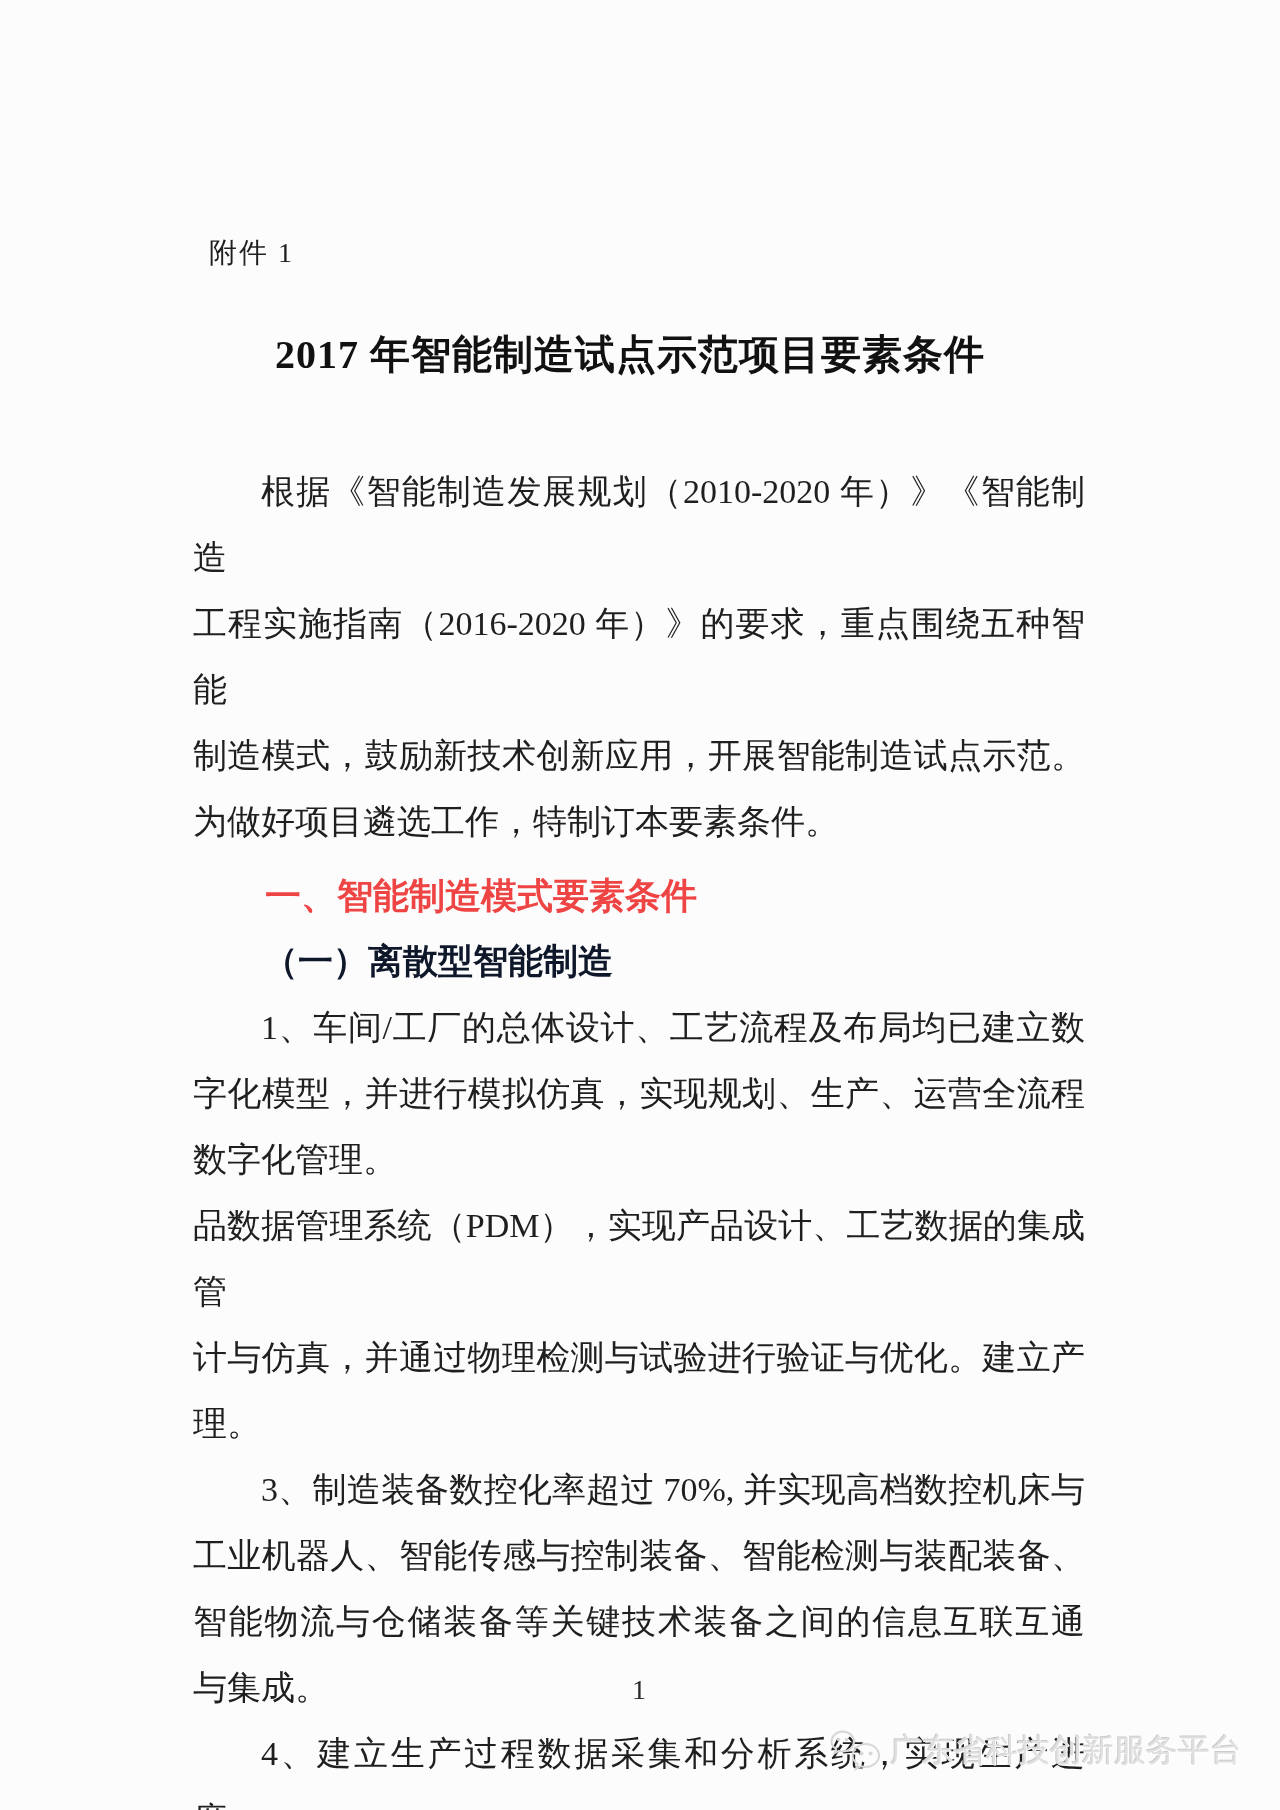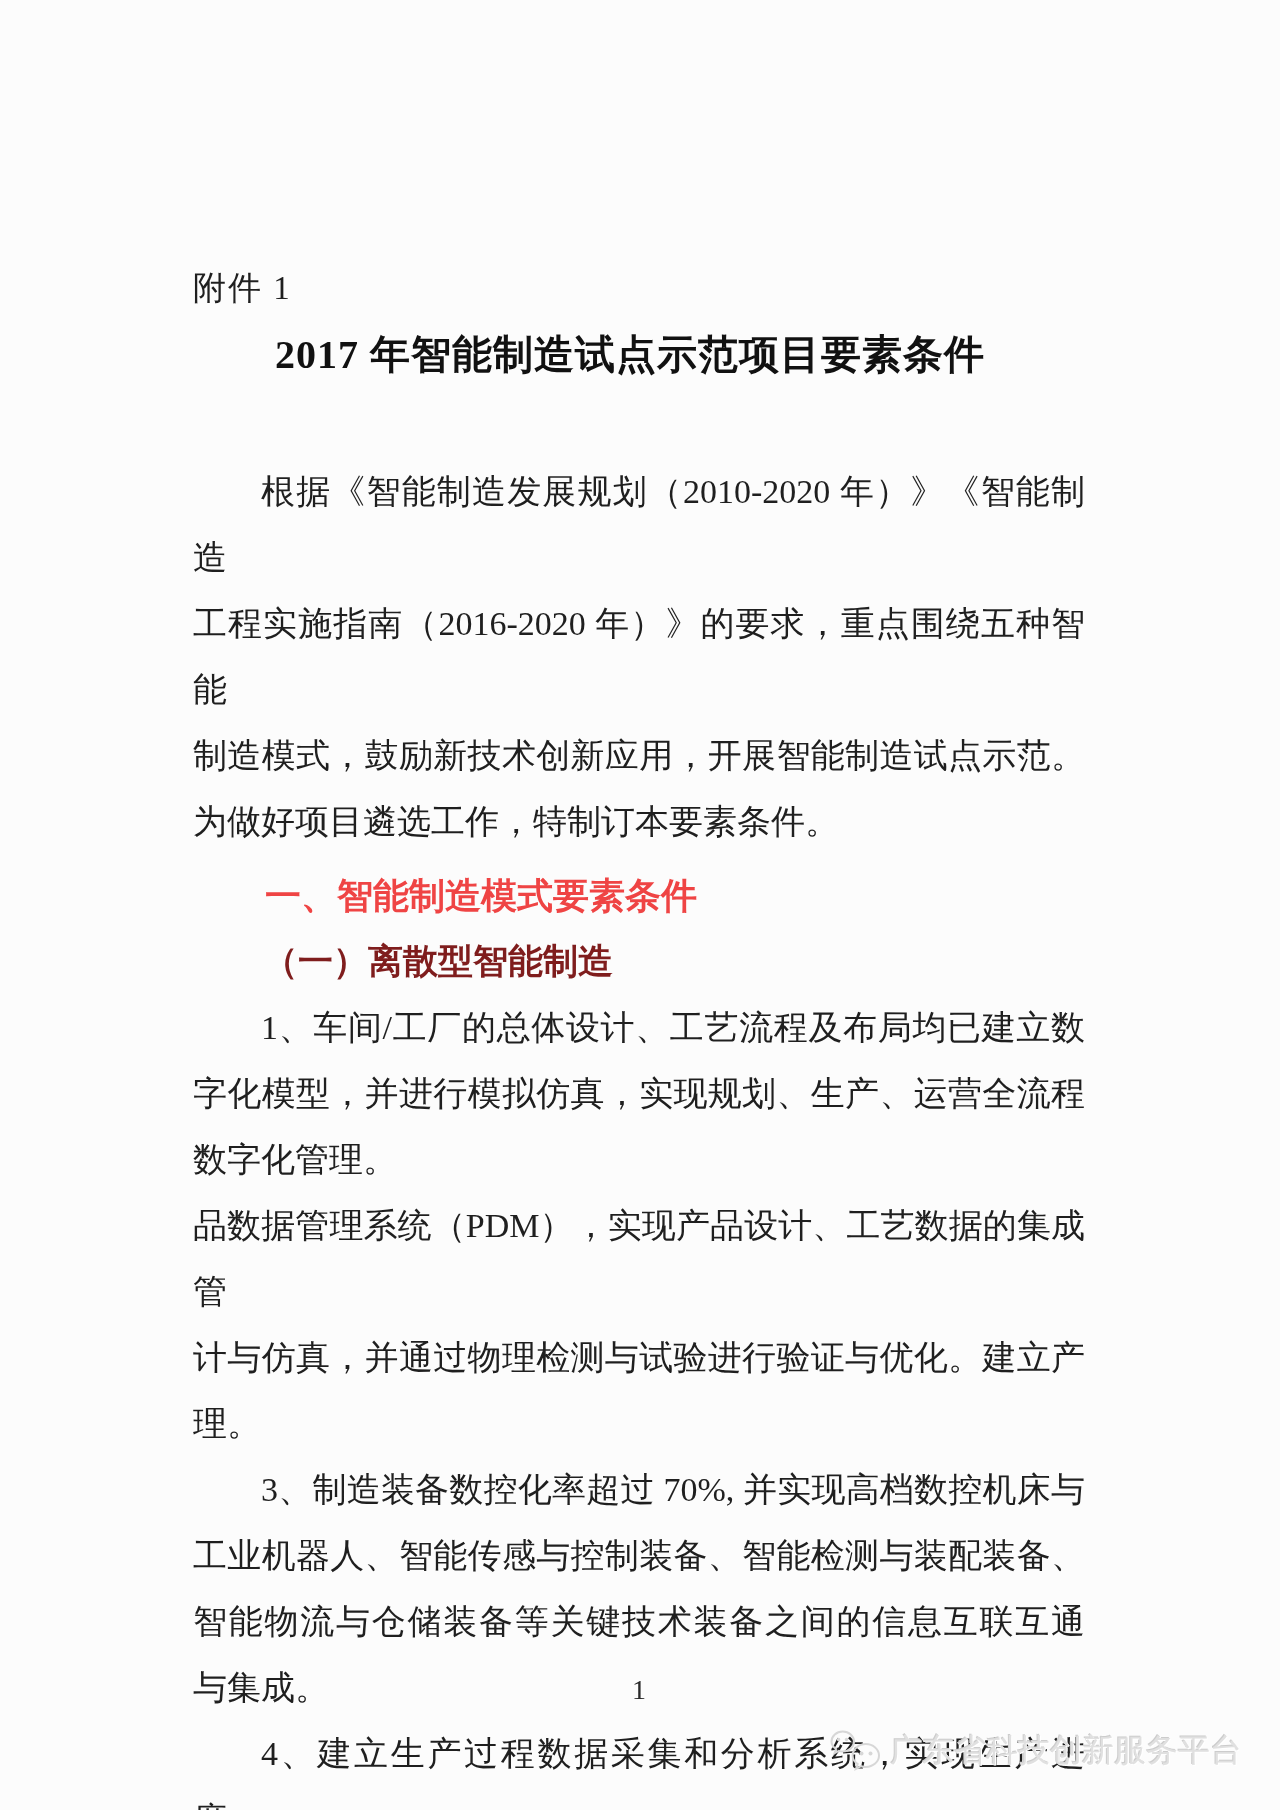--- a/index.html
+++ b/index.html
@@ -6,22 +6,22 @@
   .page{
     position:relative;
     width:1280px;height:1810px;
     margin:0 auto;
     background:#fcfcfc;
     overflow:hidden;
     font-family:"Liberation Serif","DejaVu Serif",serif;
     color:#1f1f1f;
   }
   .attach{
-    position:absolute;left:193px;top:234px;
-    font-size:33px;letter-spacing:2px;margin-top:32px;
+    position:absolute;left:209px;top:234px;
+    font-size:28px;letter-spacing:2px;
   }
   .title{
     position:absolute;left:0;top:327px;width:1260px;margin:0;
     text-align:center;
     font-size:40px;font-weight:bold;color:#111;
     letter-spacing:1px;
     font-family:"Liberation Serif","DejaVu Serif",serif;
   }
   .body{
     position:absolute;left:193px;top:459px;width:892px;
@@ -29,21 +29,21 @@
   }
   .line{white-space:nowrap;}
   .jl{white-space:normal;text-align:justify;text-align-last:justify;}
   .ind{text-indent:2em;}
   .h1{
     font-family:"Liberation Sans","DejaVu Sans",sans-serif;
     font-weight:bold;font-size:36px;color:#ef4444;
     text-indent:2em;margin-top:8px;
   }
   .h2{
-    font-weight:bold;font-size:35px;color:#7f1d1d;
+    font-weight:bold;font-size:35px;color:#0f172a;
     text-indent:2em;
     font-family:"Liberation Serif","DejaVu Serif",serif;
   }
   .pagenum{
     position:absolute;left:193px;top:1674px;width:892px;
     text-align:center;font-size:28px;color:#2a2a2a;
   }
   .footer{
     position:absolute;left:828px;top:1728px;
     display:flex;align-items:center;gap:8px;

